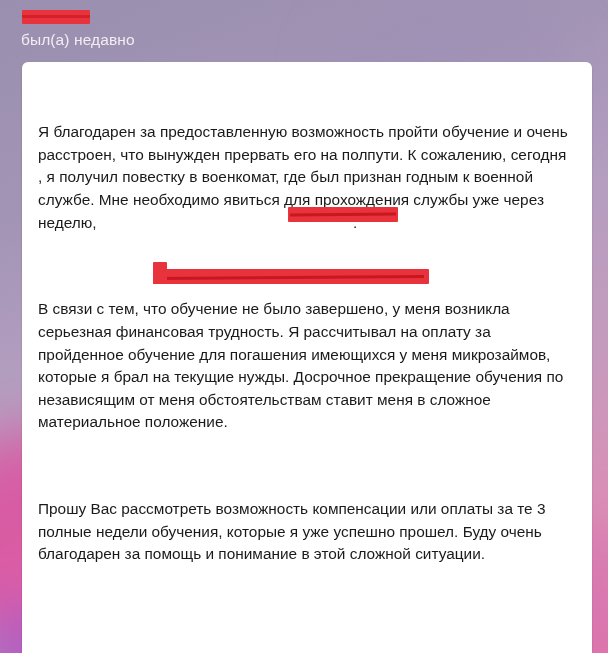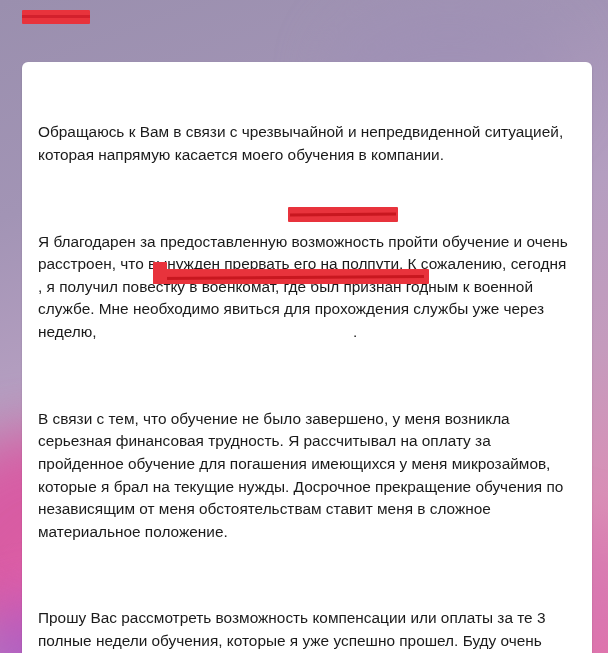--- a/index.html
+++ b/index.html
@@ -130,25 +130,25 @@
 <div class="screen">
 
   <div class="blob b1"></div>
   <div class="blob b2"></div>
   <div class="blob b3"></div>
   <div class="blob b4"></div>
   <div class="blob b5"></div>
 
   <div class="header">
     <div class="contact-name-redacted"></div>
+    <div class="contact-status">был(а) недавно</div>
   </div>
 
   <div class="bubble">
     <div class="msg-text">
-      <p>Обращаюсь к Вам в связи с чрезвычайной и непредвиденной ситуацией, которая напрямую касается моего обучения в компании.</p>
       <p>Я благодарен за предоставленную возможность пройти обучение и очень расстроен, что вынужден прервать его на полпути. К сожалению, сегодня                          , я получил повестку в военкомат, где был признан годным к военной службе. Мне необходимо явиться для прохождения службы уже через неделю,                                                            .</p>
       <p>В связи с тем, что обучение не было завершено, у меня возникла серьезная финансовая трудность. Я рассчитывал на оплату за пройденное обучение для погашения имеющихся у меня микрозаймов, которые я брал на текущие нужды. Досрочное прекращение обучения по независящим от меня обстоятельствам ставит меня в сложное материальное положение.</p>
       <p>Прошу Вас рассмотреть возможность компенсации или оплаты за те 3 полные недели обучения, которые я уже успешно прошел. Буду очень благодарен за помощь и понимание в этой сложной ситуации.</p>
       
     </div>
     <div class="redact r1"></div>
     <div class="redact r2"></div>
     <div class="redact r2b"></div>
 
   </div>

